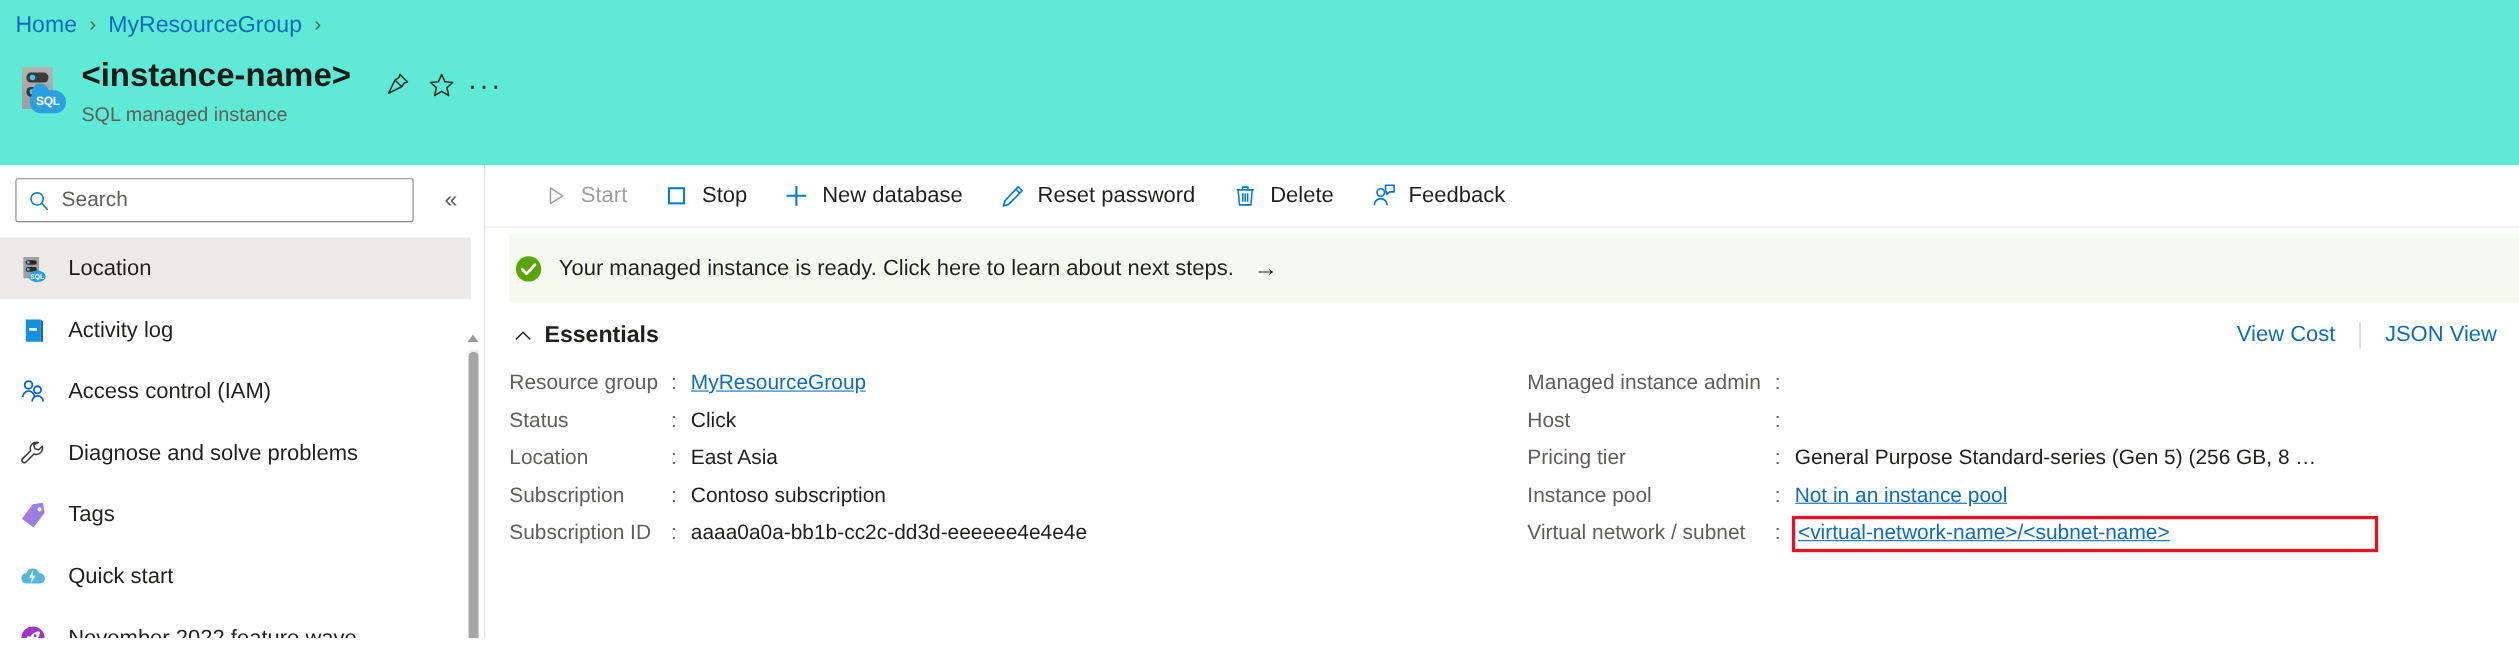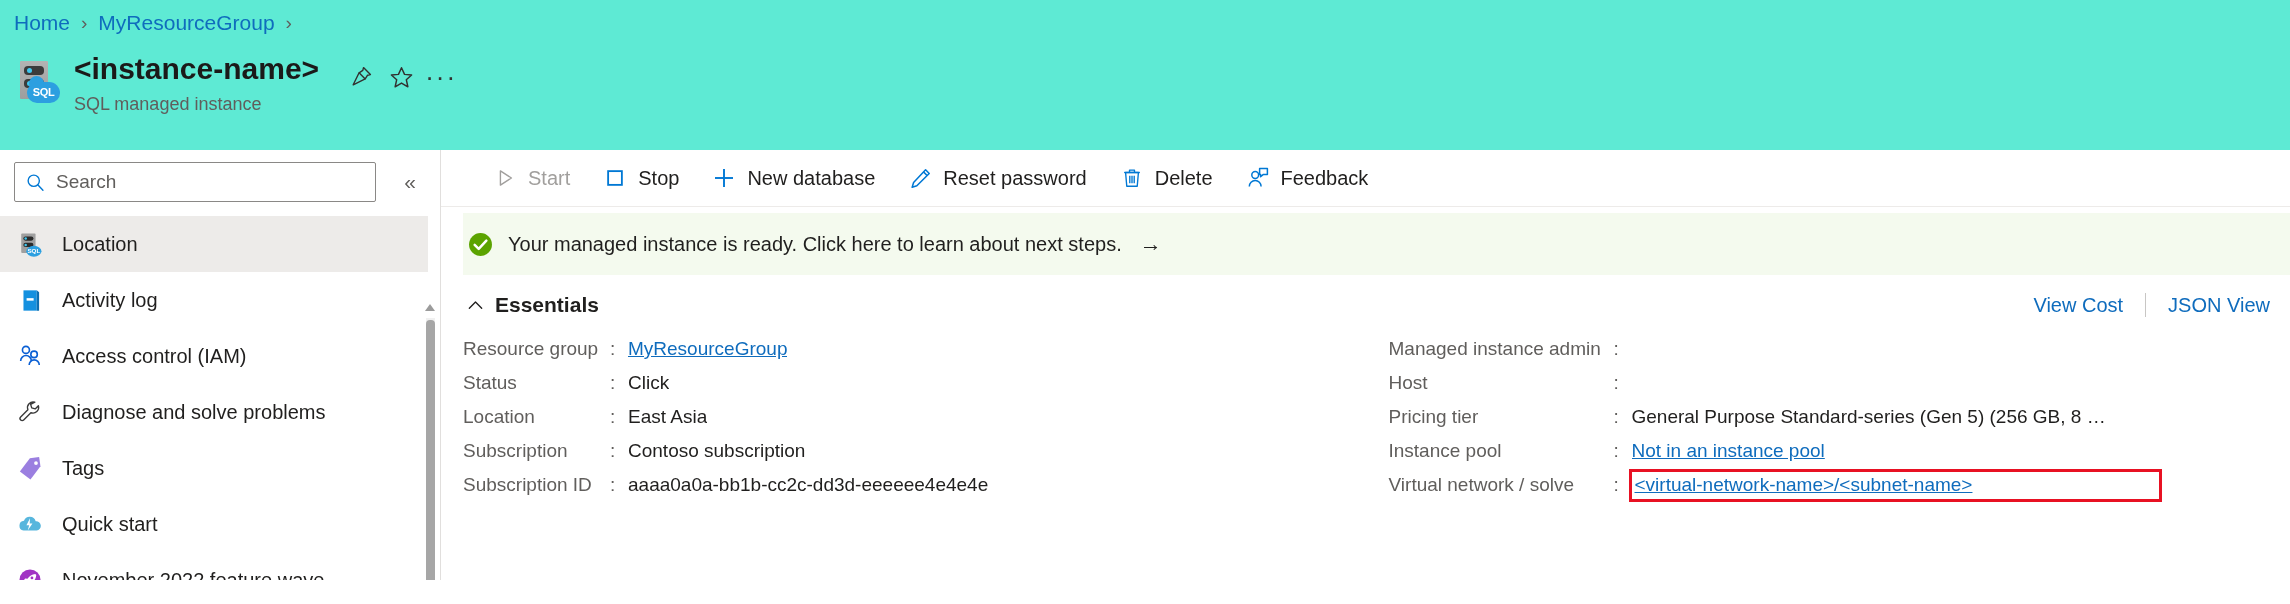--- a/index.html
+++ b/index.html
@@ -340,21 +340,20 @@
     margin-right: 8px;
   }
   .ess-title {
     font-size: 21px;
     font-weight: bold;
     color: #201f1e;
   }
   .ess-links {
     margin-left: auto;
     display: flex;
-    align-items: center;
   }
   .ess-link {
     font-size: 20px;
     color: #0f6cbd;
     cursor: pointer;
     white-space: nowrap;
   }
   .ess-link-sep {
     width: 1px;
     height: 24px;
@@ -709,21 +708,21 @@
           <span class="ess-key">Pricing tier</span>
           <span class="ess-colon">:</span>
           <span class="ess-val">General Purpose Standard-series (Gen 5) (256 GB, 8 …</span>
         </div>
         <div class="ess-row">
           <span class="ess-key">Instance pool</span>
           <span class="ess-colon">:</span>
           <span class="ess-val link">Not in an instance pool</span>
         </div>
         <div class="ess-row">
-          <span class="ess-key">Virtual network / solve</span>
+          <span class="ess-key">Virtual network / subnet</span>
           <span class="ess-colon">:</span>
           <span class="ess-val link highlight">&lt;virtual-network-name&gt;/&lt;subnet-name&gt;</span>
         </div>
       </div>
 
     </div>
 
   </div>
 </div>
 

